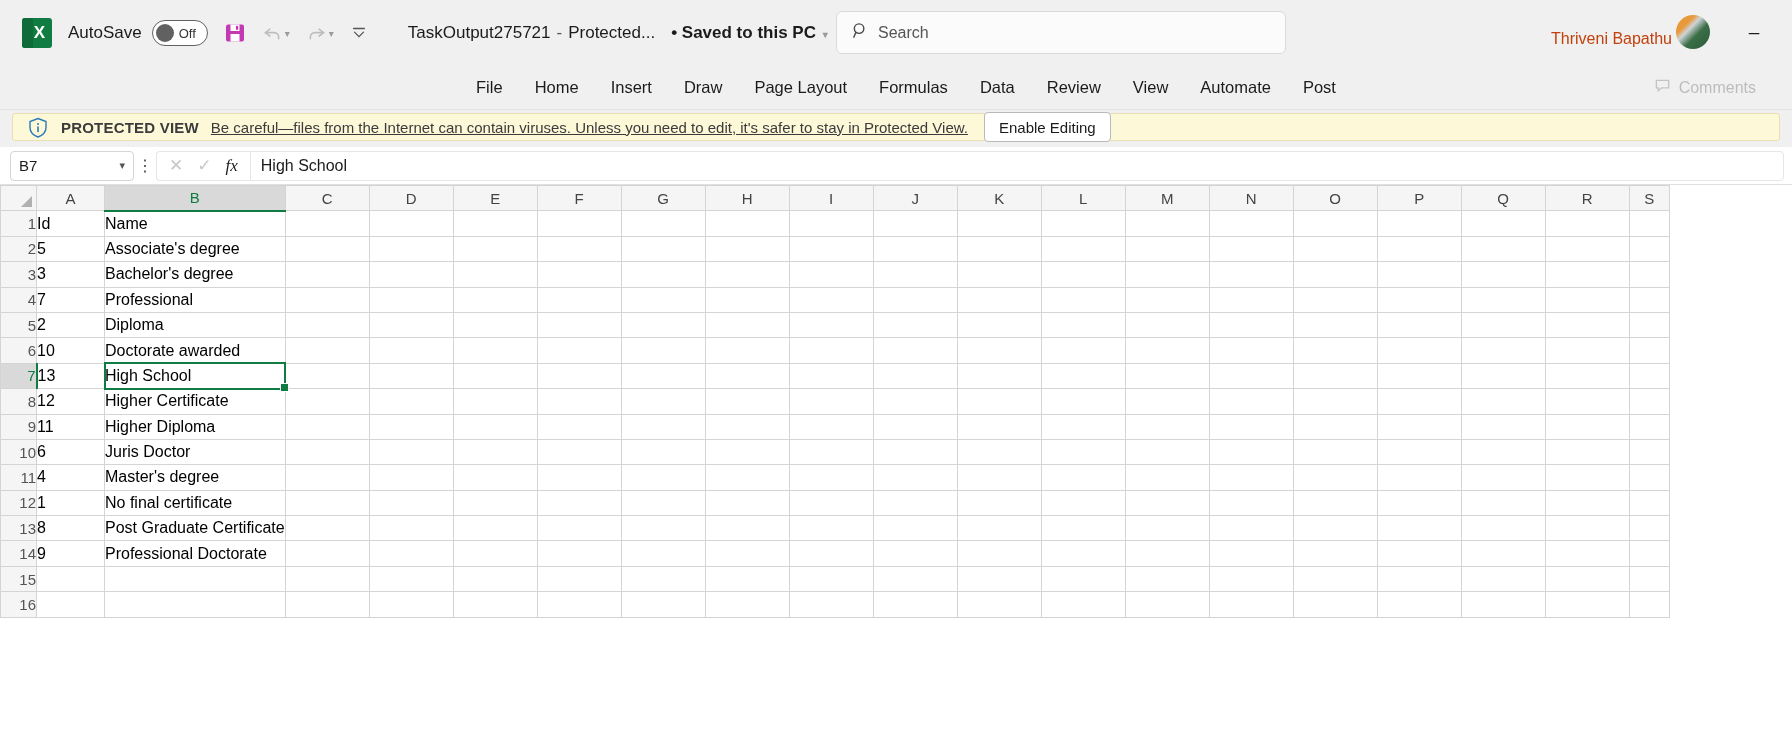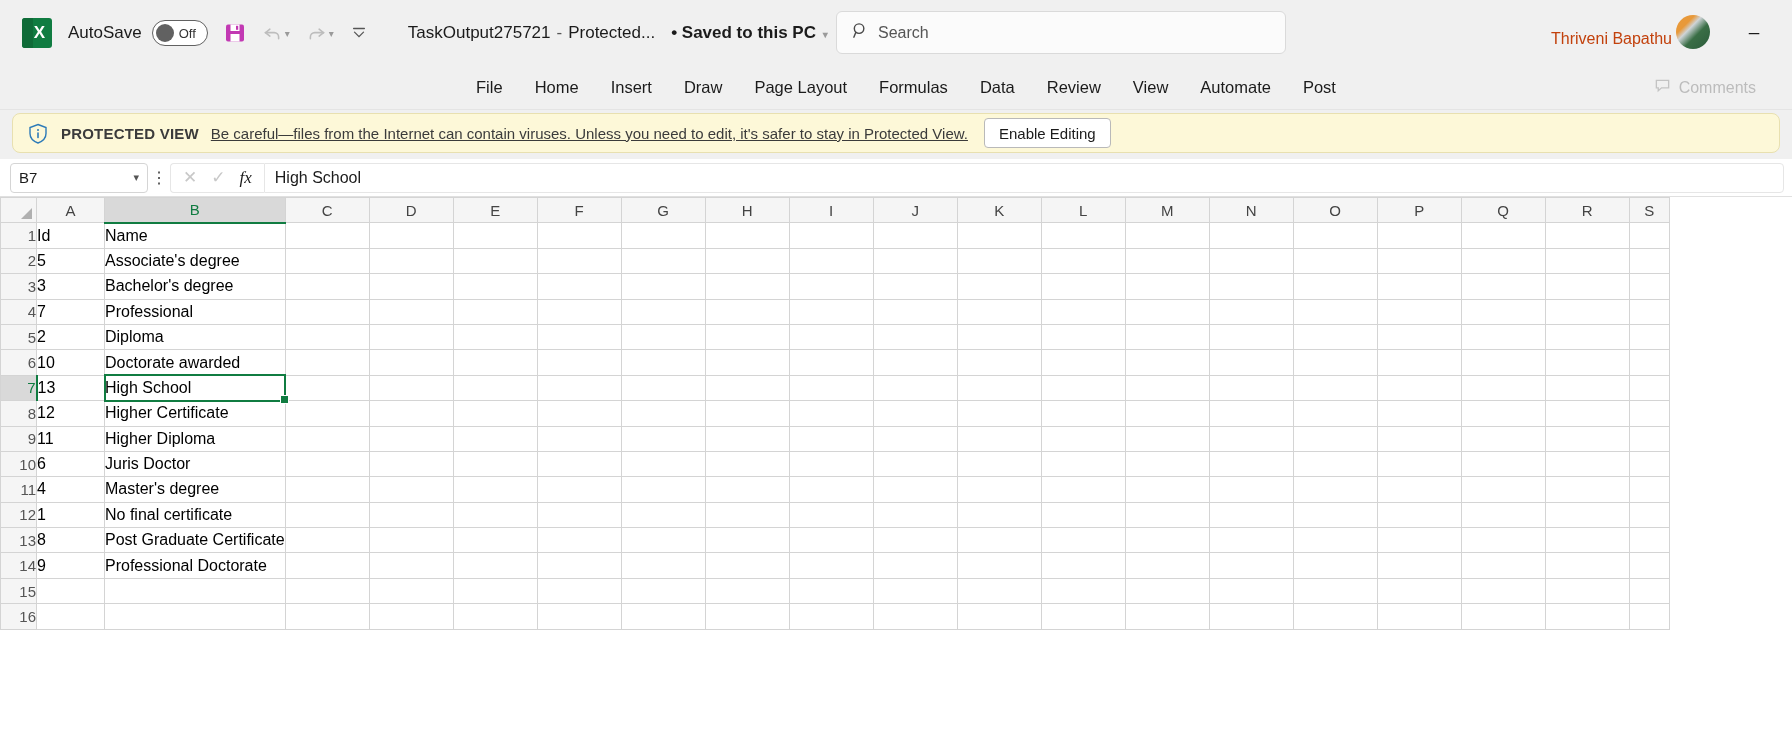--- a/index.html
+++ b/index.html
@@ -161,22 +161,22 @@
   }
 
   
   .pv-wrap {
     background: #f0f0f0;
     padding: 3px 12px 6px 12px;
   }
   .pv-bar {
     background: #fdf8d8;
     border: 1px solid #e8e0b0;
-    border-radius: 8px;
-    height: 40px;
+    border-radius: 3px;
+    height: 28px;
     display: flex;
     align-items: center;
     padding: 0 14px;
   }
   .pv-info-icon {
     width: 22px; height: 22px;
     margin-right: 12px;
     display: flex; align-items: center; justify-content: center;
   }
   .pv-title {
@@ -211,21 +211,21 @@
   
   .formula-row {
     height: 38px;
     background: #ffffff;
     display: flex;
     align-items: center;
     padding: 0 8px 0 10px;
     border-bottom: 1px solid #e0e0e0;
   }
   .namebox {
-    width: 138px; height: 30px;
+    width: 124px; height: 30px;
     border: 1px solid #d5d5d5;
     border-radius: 4px;
     background: #fff;
     display: flex; align-items: center;
     padding: 0 8px;
     font-size: 15px;
     color: #1b1b1b;
     cursor: text;
   }
   .namebox .nb-val { flex: 1; }

